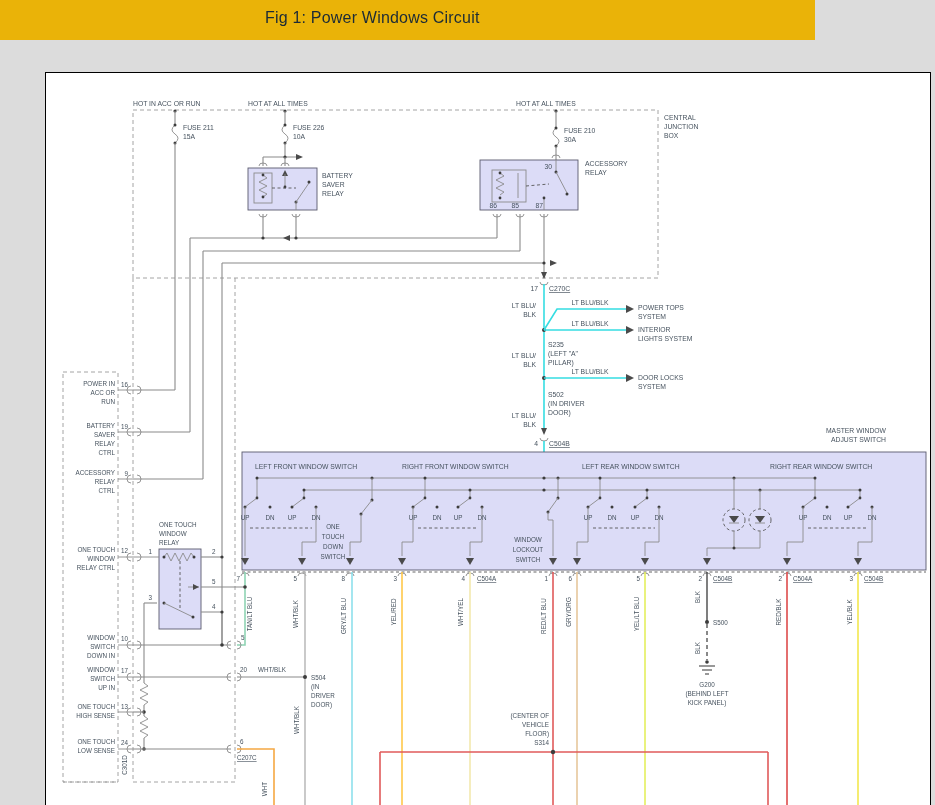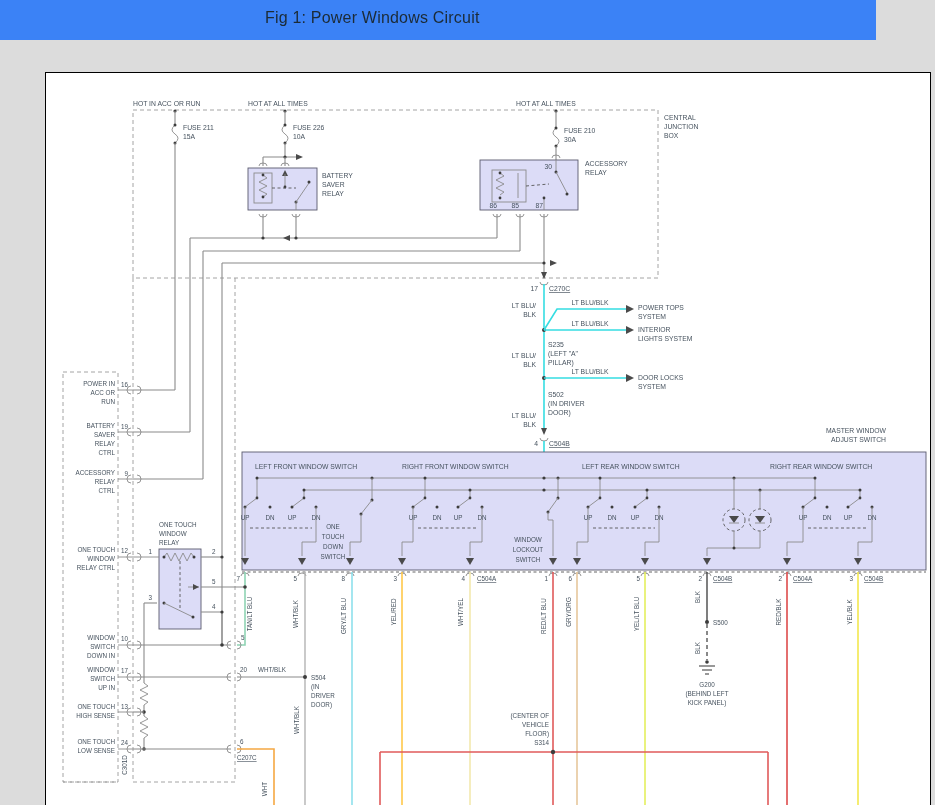--- a/index.html
+++ b/index.html
@@ -1,18 +1,18 @@
 <!DOCTYPE html>
 <html><head>
 <meta charset="utf-8">
 <style>
   html,body{margin:0;padding:0;}
   .page{position:relative;width:935px;height:805px;background:#dcdcdc;overflow:hidden;
         font-family:"Liberation Sans", sans-serif;}
-  .titlebar{position:absolute;left:0;top:0;width:876px;height:40px;background:#3b82f6;}
+  .titlebar{position:absolute;left:0;top:0;width:780px;height:40px;background:#eab308;padding-left:35px;}
   .title{position:absolute;left:265px;top:9px;font-size:16px;color:#1c2b36;letter-spacing:.2px;}
   .panel{position:absolute;left:45px;top:72px;width:884px;height:733px;background:#ffffff;
          border:1.5px solid #000;}
   svg{position:absolute;left:0;top:0;}
   .t{font-size:6.8px;fill:#46525e;}
   .tp{font-size:6.3px;fill:#46525e;}
   .u{text-decoration:underline;}
   .w{stroke:#8a8a8a;stroke-width:1.1;fill:none;}
   .wt{stroke:#8a8a8a;stroke-width:0.9;fill:none;}
   .dash{stroke:#9a9a9a;stroke-width:0.9;fill:none;stroke-dasharray:4,3;}

